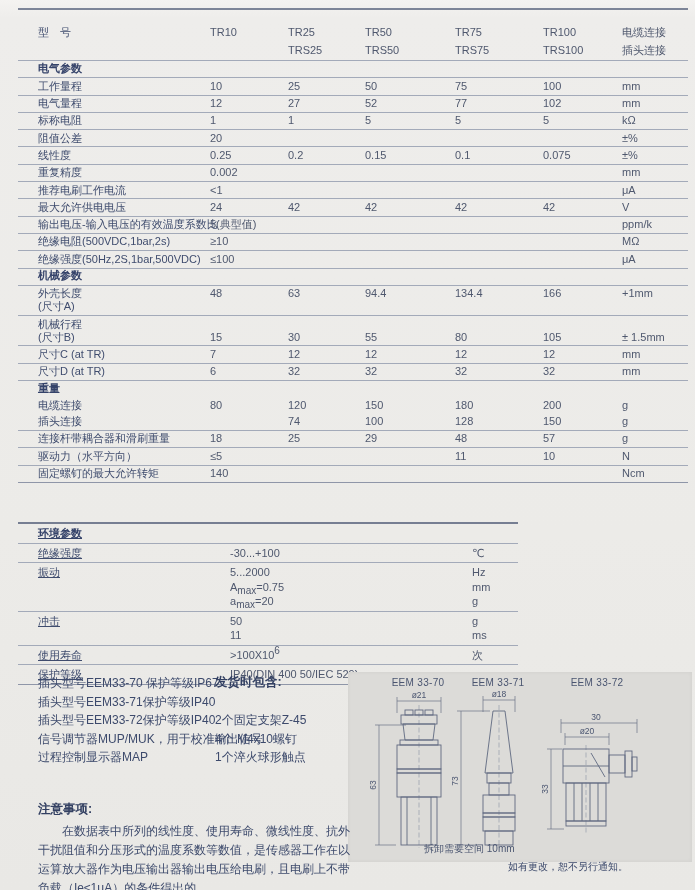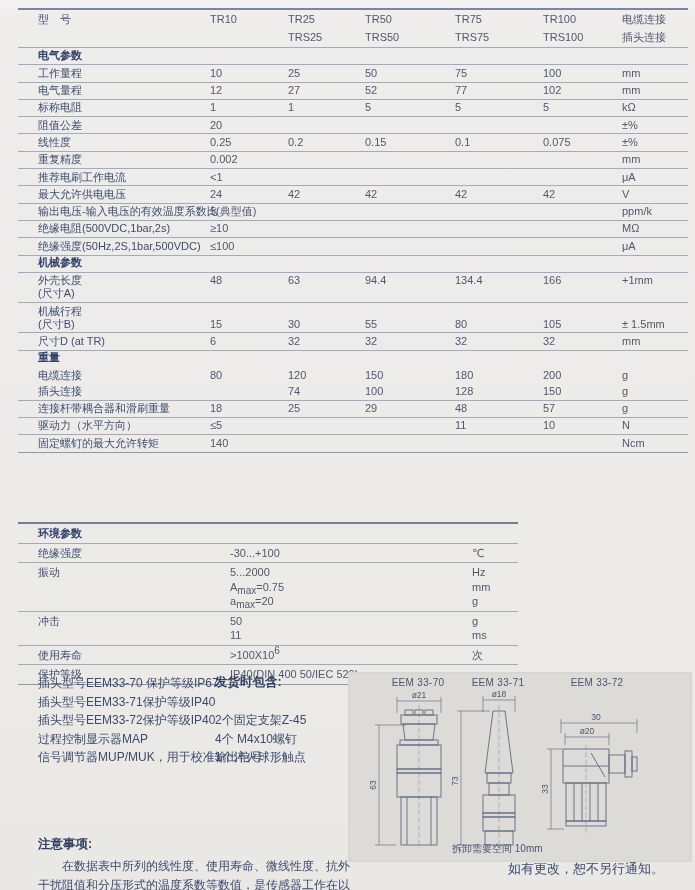--- a/index.html
+++ b/index.html
@@ -12,51 +12,51 @@
   
   .tbl{border-collapse:collapse;table-layout:fixed;}
   #main-wrap{position:absolute;top:8px;left:18px;width:670px;}
   #main-table{width:670px;font-size:11px;border-top:2px solid #7d8598;border-bottom:1px solid #8f96a8;}
   #main-table td{vertical-align:top;padding:1.5px 0 1.8px;line-height:13px;color:#4f586e;}
   #main-table tr.line td{border-top:1px solid #a3aab9;}
   #main-table td.lbl{padding-left:20px;white-space:nowrap;color:#3f4c6e;}
   #main-table td.sec{font-weight:bold;color:#35436a;font-family:Liberation Mono, monospace;}
   #main-table tr.vbottom td.val, #main-table tr.vbottom td.unit{vertical-align:bottom;}
   #main-table .sub-line{}
-  #main-table tr.head td{padding-top:3px;padding-bottom:3px;}
+  #main-table tr.head td{padding-top:16px;padding-bottom:3px;}
   #main-table tr.head div + div{margin-top:5px;}
   sub,sup{font-size:10px;line-height:0;}
   
   #env-wrap{position:absolute;top:522px;left:18px;width:500px;}
   #env-table{width:500px;font-size:11px;border-top:2px solid #767e92;border-bottom:1px solid #8f96a8;}
   #env-table td{vertical-align:top;padding:2px 0 2px;line-height:14.5px;color:#4f586e;}
   #env-table tr td{border-top:1px solid #a3aab9;}
   #env-table tr:first-child td{border-top:none;}
-  #env-table td.lbl{padding-left:20px;white-space:nowrap;color:#3f4c6e;}
+  #env-table td.lbl{padding-left:20px;white-space:nowrap;color:#3f4c6e;text-decoration:underline;}
   #env-table td.sec{font-weight:bold;color:#35436a;}
   #env-table td.vcol{padding-left:20px;}
   
   .blk-title{font-weight:bold;font-size:12.5px;color:#334062;}
   .blk-item{font-size:12px;line-height:18.5px;color:#3d4a6c;white-space:nowrap;}
   #accessories{position:absolute;left:38px;top:674px;width:310px;}
   #accessories .blk-title{margin-bottom:3px;}
   #delivery{position:absolute;left:215px;top:674px;width:132px;}
   #delivery .blk-title{margin-bottom:20px;}
   #notes{position:absolute;left:38px;top:801px;width:318px;}
-  #notes .blk-title{margin-bottom:4px;margin-top:35px;}
+  #notes .blk-title{margin-bottom:4px;}
   #notes .body{font-size:12px;line-height:19px;color:#3d4a6c;text-indent:2em;}
-  #footer-note{position:absolute;left:508px;top:860px;font-size:13px;color:#3d4a6c;}
+  #footer-note{position:absolute;left:508px;top:860px;font-size:10px;color:#3d4a6c;}
   
   #diagram-panel{position:absolute;left:348px;top:672px;width:344px;height:190px;background:#dcdbd8;box-shadow:inset 0 0 4px rgba(0,0,0,.05);}
   .diag{position:absolute;top:5px;}
   .diag .dtitle{font-size:10px;color:#4a5570;text-align:center;margin-bottom:1px;letter-spacing:.3px;}
   #diag70{left:18px;width:104px;}
   #diag71{left:98px;width:104px;}
   #diag72{left:190px;width:118px;}
-  #diagram-caption{position:absolute;left:104px;bottom:6px;font-size:10px;color:#4a5570;}
+  #diagram-caption{position:absolute;left:76px;bottom:6px;font-size:10px;color:#4a5570;}
   svg .ln{stroke:#5f6980;stroke-width:0.9;fill:none;}
   svg .dim{stroke:#6b7488;stroke-width:0.7;fill:none;}
   svg .cl{stroke:#8b93a6;stroke-width:0.6;stroke-dasharray:5 2.5;fill:none;}
   svg text{font-family:"Liberation Sans","DejaVu Sans",sans-serif;font-size:8.5px;fill:#4a5570;}
 </style>
 </head>
 <body>
 
 <div class="page">
 
@@ -247,20 +247,31 @@
             </td>
             <td class="val"><span>15</span></td>
             <td class="val"><span>30</span></td>
             <td class="val"><span>55</span></td>
             <td class="val"><span>80</span></td>
             <td class="val"><span>105</span></td>
             <td class="unit"><span>± 1.5mm</span></td>
           </tr>
           <tr class="line">
             <td class="lbl">
+              <div>尺寸C (at TR)</div>
+            </td>
+            <td class="val"><span>7</span></td>
+            <td class="val"><span>12</span></td>
+            <td class="val"><span>12</span></td>
+            <td class="val"><span>12</span></td>
+            <td class="val"><span>12</span></td>
+            <td class="unit"><span>mm</span></td>
+          </tr>
+          <tr class="line">
+            <td class="lbl">
               <div>尺寸D (at TR)</div>
             </td>
             <td class="val"><span>6</span></td>
             <td class="val"><span>32</span></td>
             <td class="val"><span>32</span></td>
             <td class="val"><span>32</span></td>
             <td class="val"><span>32</span></td>
             <td class="unit"><span>mm</span></td>
           </tr>
           <tr class="line">
@@ -389,22 +400,22 @@
           </tr>
         </tbody>
     </table>
   </div>
 
   <div id="accessories">
     <div>
         <div class="blk-item">插头型号EEM33-70 保护等级IP67</div>
         <div class="blk-item">插头型号EEM33-71保护等级IP40</div>
         <div class="blk-item">插头型号EEM33-72保护等级IP40</div>
+        <div class="blk-item">信号调节器MUP/MUK，用于校准输出信号</div>
         <div class="blk-item">过程控制显示器MAP</div>
-        <div class="blk-item">信号调节器MUP/MUK，用于校准输出信号</div>
       </div>
   </div>
 
   <div id="delivery">
     <div class="blk-title">发货时包含:</div>
     <div>
         <div class="blk-item">2个固定支架Z-45</div>
         <div class="blk-item">4个 M4x10螺钉</div>
         <div class="blk-item">1个淬火球形触点</div>
       </div>

